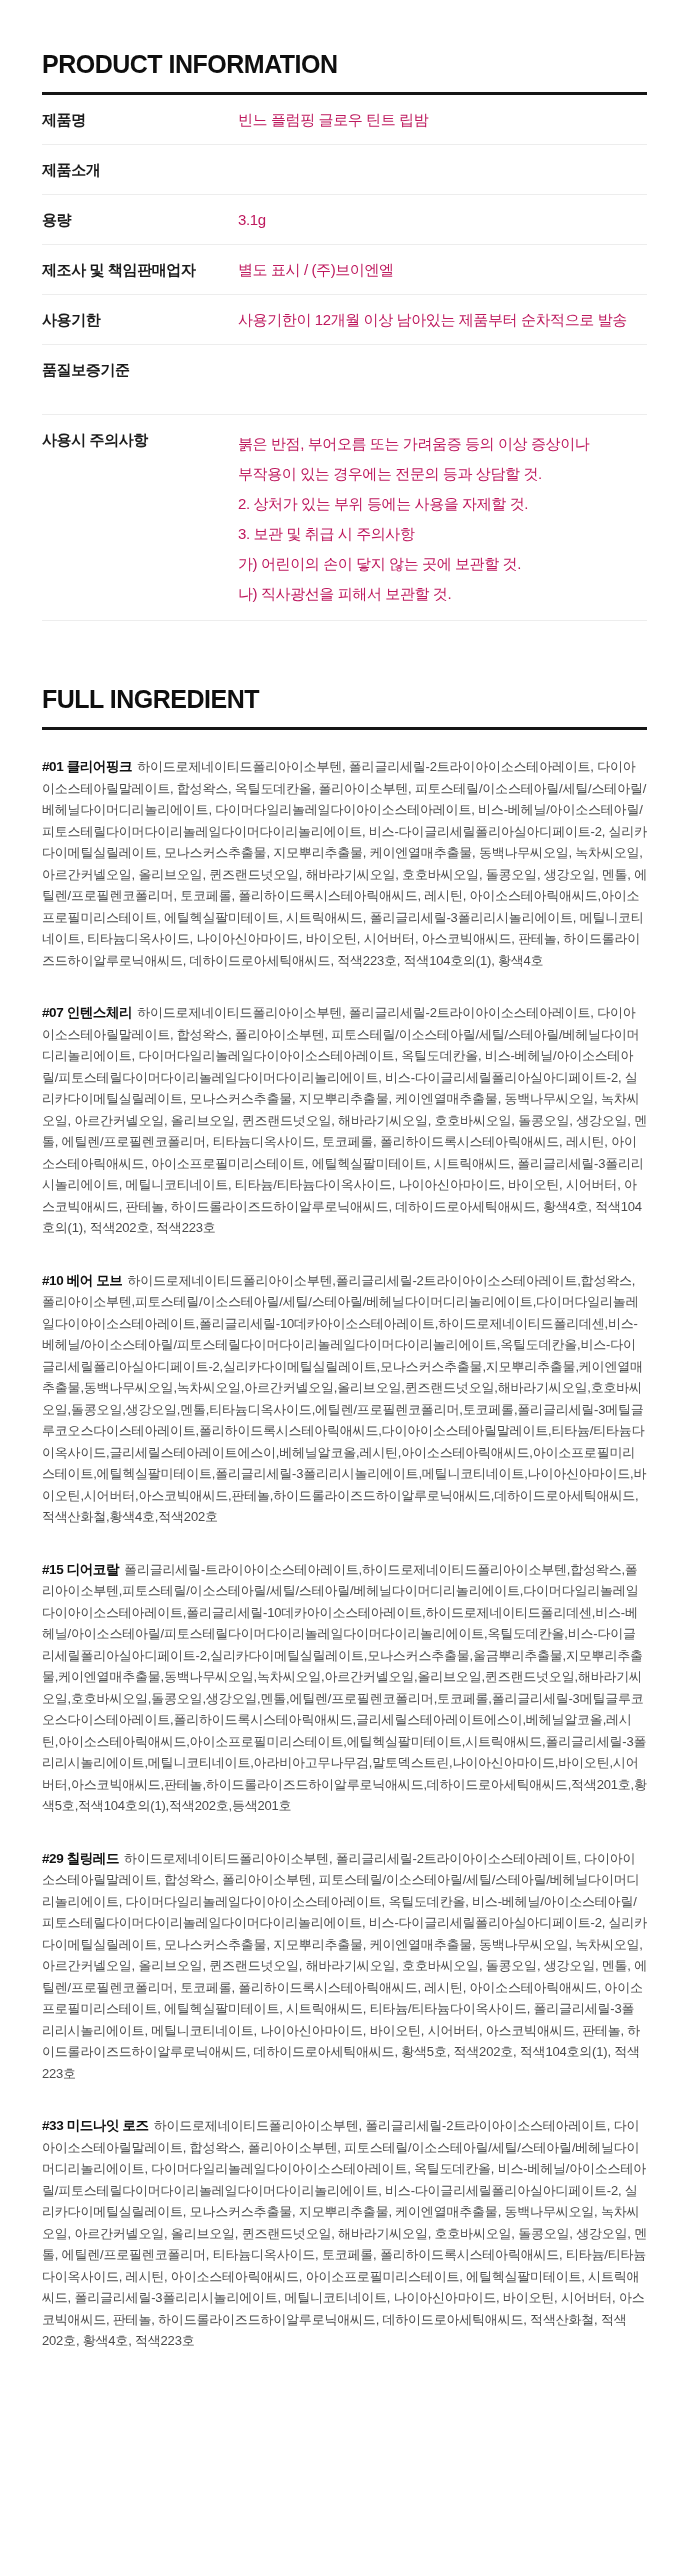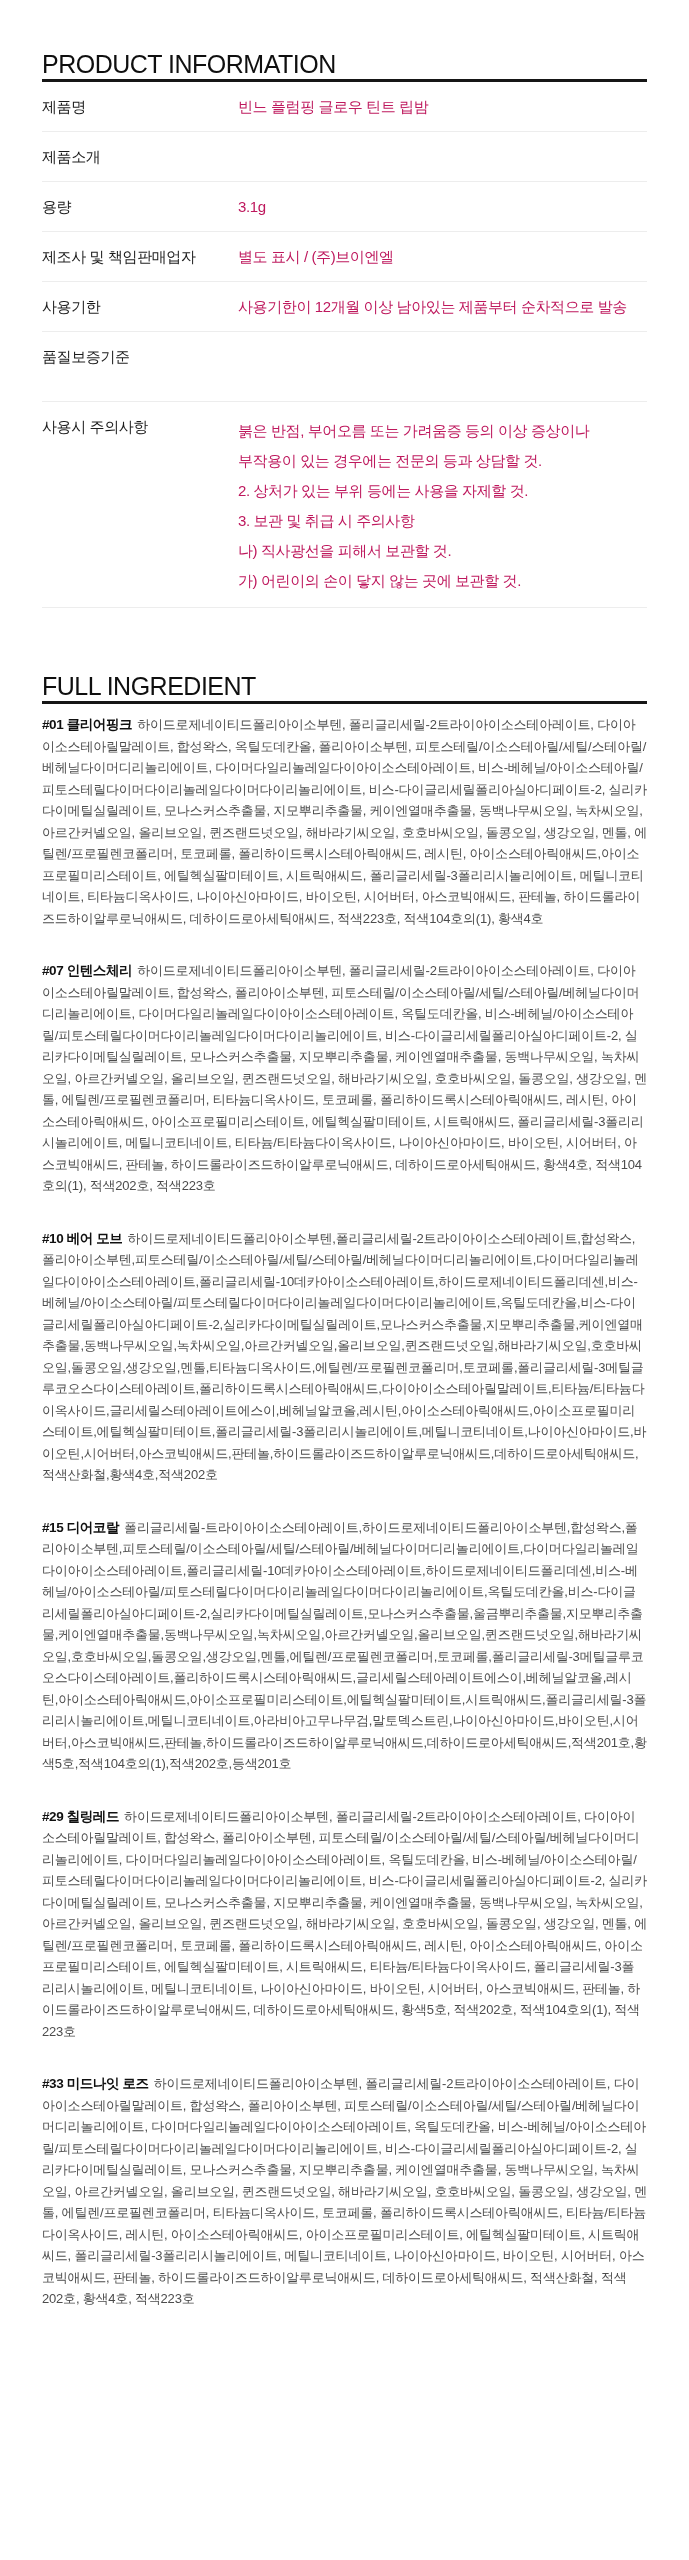--- a/index.html
+++ b/index.html
@@ -7,57 +7,58 @@
   body {
     width: 689px;
     min-height: 2560px;
     font-family: "Liberation Sans", "DejaVu Sans", sans-serif;
     color: #333333;
   }
   .page { padding: 50px 42px 60px 42px; }
 
   .sec-title {
     font-size: 25px;
-    font-weight: 400;
+    font-weight: 700;
     letter-spacing: -0.5px;
     color: #0f0f0f;
+    padding-bottom: 13px;
     border-bottom: 3px solid #161616;
   }
 
   
   .info-table { width: 100%; }
   .info-row {
     display: flex;
     align-items: flex-start;
     border-bottom: 1px solid #ededed;
     padding: 14px 0 13px 0;
     min-height: 50px;
   }
   .info-label {
     flex: 0 0 196px;
     font-size: 15px;
-    font-weight: 400;
+    font-weight: 700;
     color: #1b1b1b;
     letter-spacing: -0.4px;
     line-height: 22px;
   }
   .info-value {
     flex: 1;
     font-size: 15px;
     color: #be185d;
     letter-spacing: -0.4px;
     line-height: 22px;
   }
   .row-quality { min-height: 70px; }
   .row-caution { padding-bottom: 11px; }
   .row-caution .info-value div { line-height: 30px; }
 
   
   .ingredient-section { margin-top: 64px; }
-  .shade-list { margin-top: 10px; }
+  .shade-list { margin-top: 26px; }
   .shade {
     font-size: 13px;
     line-height: 21.5px;
     letter-spacing: -0.2px;
     color: #4c4c4c;
     margin-bottom: 31px;
   }
   .shade:last-child { margin-bottom: 0; }
   .shade-name {
     font-size: 13.5px;
@@ -106,22 +107,22 @@
         <div class="info-value"></div>
       </div>
 
       <div class="info-row row-caution">
         <div class="info-label">사용시 주의사항</div>
         <div class="info-value">
           <div>붉은 반점, 부어오름 또는 가려움증 등의 이상 증상이나</div>
           <div>부작용이 있는 경우에는 전문의 등과 상담할 것.</div>
           <div>2. 상처가 있는 부위 등에는 사용을 자제할 것.</div>
           <div>3. 보관 및 취급 시 주의사항</div>
+          <div>가) 어린이의 손이 닿지 않는 곳에 보관할 것.</div>
           <div>나) 직사광선을 피해서 보관할 것.</div>
-          <div>가) 어린이의 손이 닿지 않는 곳에 보관할 것.</div>
         </div>
       </div>
 
     </div>
   </section>
 
   <section class="ingredient-section">
     <h2 class="sec-title">FULL INGREDIENT</h2>
 
     <div class="shade-list">

